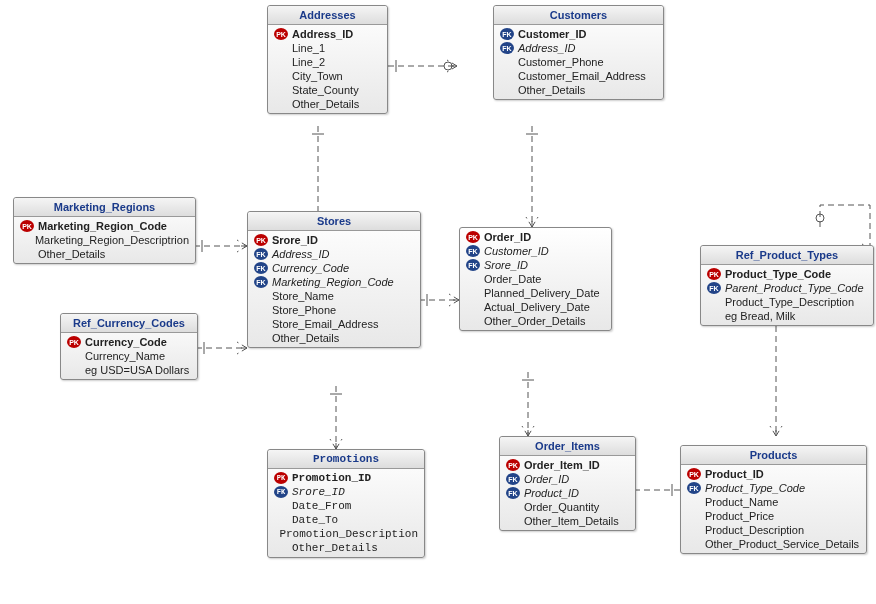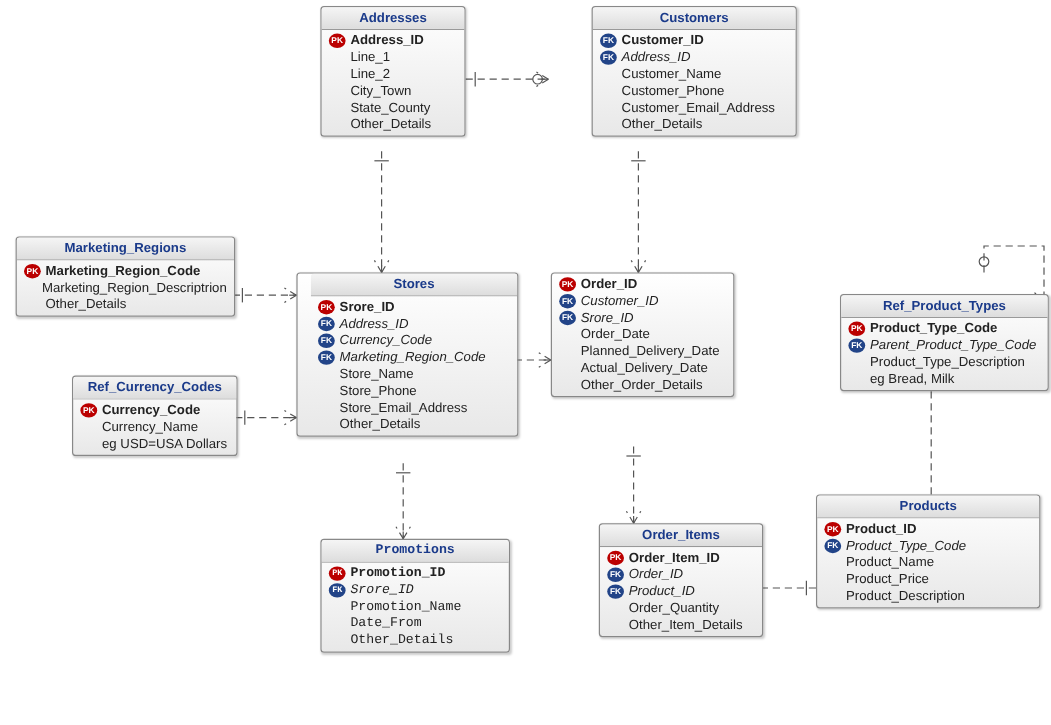--- a/index.html
+++ b/index.html
@@ -113,24 +113,20 @@
         <div class="attr keyattr">
           <span class="key fk">FK</span>
           <span class="attr-name">Customer_ID</span>
         </div>
         <div class="attr fkattr">
           <span class="key fk">FK</span>
           <span class="attr-name">Address_ID</span>
         </div>
         <div class="attr">
           <span class="key none"></span>
-          <span class="attr-name">Customer_Name</span>
-        </div>
-        <div class="attr">
-          <span class="key none"></span>
           <span class="attr-name">Customer_Phone</span>
         </div>
         <div class="attr">
           <span class="key none"></span>
           <span class="attr-name">Customer_Email_Address</span>
         </div>
         <div class="attr">
           <span class="key none"></span>
           <span class="attr-name">Other_Details</span>
         </div>
@@ -146,21 +142,21 @@
         <div class="attr">
           <span class="key none"></span>
           <span class="attr-name">Marketing_Region_Descriptrion</span>
         </div>
         <div class="attr">
           <span class="key none"></span>
           <span class="attr-name">Other_Details</span>
         </div>
       </div>
     </div>
-    <div class="entity" style="left: 247px; top: 227px; width: 172px; padding-left: 11px;">
+    <div class="entity" style="left: 247px; top: 211px; width: 172px;">
       <div class="entity-title">Stores</div>
       <div class="attrs">
         <div class="attr keyattr">
           <span class="key pk">PK</span>
           <span class="attr-name">Srore_ID</span>
         </div>
         <div class="attr fkattr">
           <span class="key fk">FK</span>
           <span class="attr-name">Address_ID</span>
         </div>
@@ -266,25 +262,29 @@
         <div class="attr keyattr">
           <span class="key pk">PK</span>
           <span class="attr-name">Promotion_ID</span>
         </div>
         <div class="attr fkattr">
           <span class="key fk">FK</span>
           <span class="attr-name">Srore_ID</span>
         </div>
         <div class="attr">
           <span class="key none"></span>
-          <span class="attr-name">Promotion_Name</span>
-        </div>
-        <div class="attr">
-          <span class="key none"></span>
           <span class="attr-name">Date_From</span>
+        </div>
+        <div class="attr">
+          <span class="key none"></span>
+          <span class="attr-name">Date_To</span>
+        </div>
+        <div class="attr">
+          <span class="key none"></span>
+          <span class="attr-name">Promotion_Description</span>
         </div>
         <div class="attr">
           <span class="key none"></span>
           <span class="attr-name">Other_Details</span>
         </div>
       </div>
     </div>
     <div class="entity" style="left: 459px; top: 436px; width: 135px; margin-left: 40px;">
       <div class="entity-title">Order_Items</div>
       <div class="attrs">
@@ -303,21 +303,21 @@
         <div class="attr">
           <span class="key none"></span>
           <span class="attr-name">Order_Quantity</span>
         </div>
         <div class="attr">
           <span class="key none"></span>
           <span class="attr-name">Other_Item_Details</span>
         </div>
       </div>
     </div>
-    <div class="entity" style="left: 680px; top: 412px; width: 185px;">
+    <div class="entity" style="left: 680px; top: 445px; width: 185px;">
       <div class="entity-title">Products</div>
       <div class="attrs">
         <div class="attr keyattr">
           <span class="key pk">PK</span>
           <span class="attr-name">Product_ID</span>
         </div>
         <div class="attr fkattr">
           <span class="key fk">FK</span>
           <span class="attr-name">Product_Type_Code</span>
         </div>
@@ -326,15 +326,19 @@
           <span class="attr-name">Product_Name</span>
         </div>
         <div class="attr">
           <span class="key none"></span>
           <span class="attr-name">Product_Price</span>
         </div>
         <div class="attr">
           <span class="key none"></span>
           <span class="attr-name">Product_Description</span>
         </div>
+        <div class="attr">
+          <span class="key none"></span>
+          <span class="attr-name">Other_Product_Service_Details</span>
+        </div>
       </div>
     </div>
   </div>
 
 </body></html>

